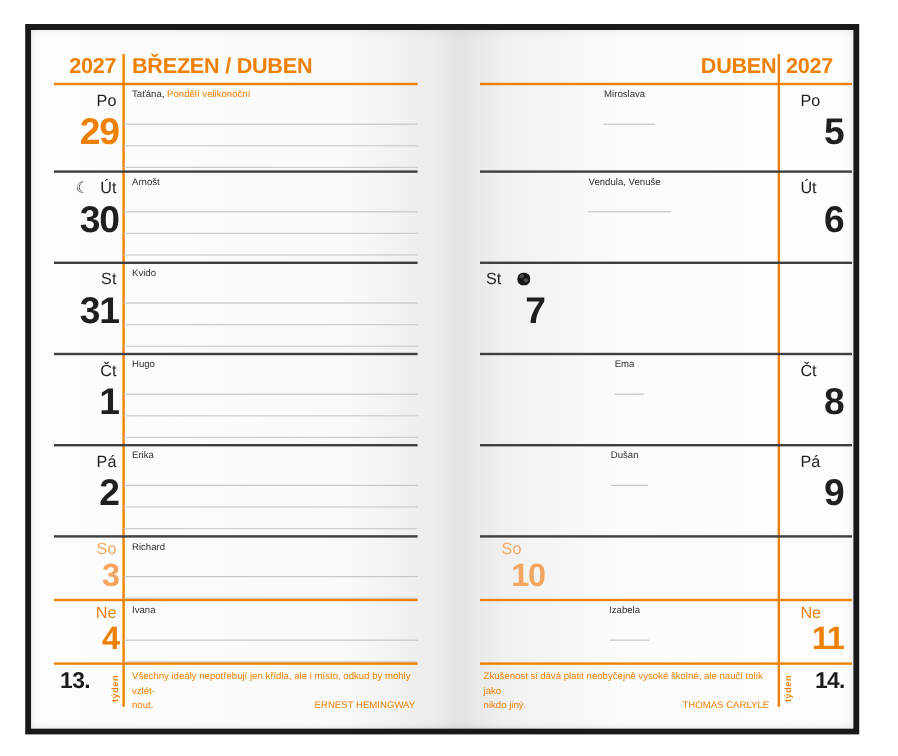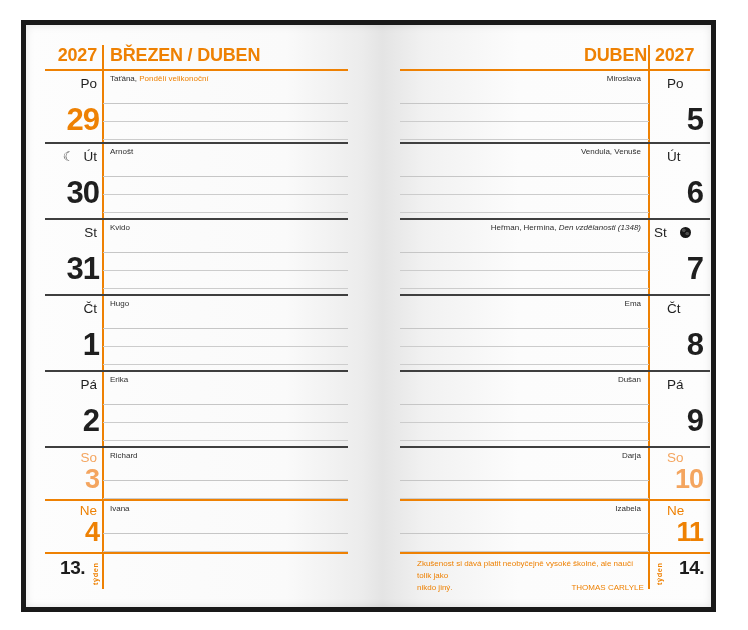--- a/index.html
+++ b/index.html
@@ -40,29 +40,29 @@
   .day-row{position:relative;z-index:2;display:flex;box-sizing:border-box;}
   .day-row.weekday{height:76px;}
   .day-row.weekday.first{height:71px;}
   .day-row.weekend{height:53px;}
   .day-row.sep-dark{border-top:2px solid #3f3f3f;}
   .day-row.sep-accent{border-top:2px solid #ee8103;}
 
   .day-col{box-sizing:border-box;display:flex;flex-direction:column;}
   .page.left .day-col{width:58px;order:0;}
   .page.left .content-col{width:245px;order:1;}
-  .page.right .content-col{width:249px;order:0;}
+  .page.right .content-col{width:249px;order:0;align-items:center;}
   .page.right .day-col{width:61px;order:1;}
 
   .abbr-line{display:flex;align-items:center;height:21px;padding-top:2px;box-sizing:content-box;
     font-size:13.5px;color:#1f1f1f;}
   .page.left .abbr-line{justify-content:flex-end;padding-right:6px;gap:9px;}
   .page.right .abbr-line{justify-content:flex-start;padding-left:5px;gap:13px;}
   .weekend .abbr-line{height:15px;}
-  .num{font-weight:bold;font-size:31px;letter-spacing:-1px;line-height:31px;margin-top:10px;color:#1f1f1f;}
+  .num{font-weight:bold;font-size:31px;letter-spacing:-1px;line-height:31px;margin-top:0;color:#1f1f1f;}
   .page.left .num{text-align:right;padding-right:4px;}
   .page.right .num{text-align:right;padding-right:7px;}
   .weekend .num{font-size:27px;line-height:26px;margin-top:1px;}
 
   .moon{display:inline-block;}
   .moon.last-quarter-moon{font-size:13px;color:#3a3a3a;line-height:13px;}
   .moon.new-moon{width:11px;height:11px;border-radius:50%;
     background:radial-gradient(circle at 35% 30%,#4c4c4c 0 1.5px,transparent 2px),
                radial-gradient(circle at 65% 60%,#4c4c4c 0 1.5px,transparent 2px),
                #161616;}
@@ -71,23 +71,23 @@
   .name-line{height:33px;box-sizing:border-box;border-bottom:1px solid #c6c6c6;
     font-size:8px;color:#2e2e2e;line-height:15px;white-space:nowrap;overflow:hidden;}
   .page.left .name-line{padding-left:7px;text-align:left;}
   .page.right .name-line{padding-right:8px;text-align:right;}
   .nm.accent{color:#ee8103;}
   .rule{height:18px;box-sizing:border-box;border-bottom:1px solid #cccccc;}
 
   
   .week-row{position:relative;z-index:2;display:flex;height:38px;box-sizing:border-box;border-top:2px solid #ee8103;}
   .week-col{box-sizing:border-box;display:flex;align-items:flex-start;padding-top:3px;}
-  .page.left .week-col{width:58px;order:0;justify-content:flex-end;gap:6px;padding-right:3px;}
+  .page.left .week-col{width:58px;order:0;justify-content:flex-end;gap:16px;padding-right:3px;}
   .page.left .quote-col{width:245px;order:1;}
-  .page.right .quote-col{width:249px;order:0;margin-left:14px;}
+  .page.right .quote-col{width:249px;order:0;}
   .page.right .week-col{width:61px;order:1;justify-content:flex-start;gap:1px;padding-left:3px;}
   .week-num{font-weight:bold;font-size:19px;color:#1c1c1c;letter-spacing:-0.5px;line-height:22px;}
   .page.right .week-num{flex:1;text-align:right;padding-right:6px;}
   .week-label{writing-mode:vertical-rl;transform:rotate(180deg);font-size:7.5px;font-weight:bold;
     color:#ee8103;letter-spacing:.5px;height:28px;line-height:9px;}
   .quote-col{box-sizing:border-box;padding-top:4px;font-size:8px;color:#ee8103;line-height:12px;}
   .page.left .quote-col{padding-left:7px;padding-right:2px;}
   .page.right .quote-col{padding-left:3px;padding-right:8px;}
   .q2{display:flex;justify-content:space-between;}
 </style>
@@ -206,20 +206,27 @@
       <div class="rule r1"></div>
 
     </div>
   </div>
         </div>
       <div class="week-row">
         <div class="week-col">
           <span class="week-num">13.</span>
           <span class="week-label">týden</span>
         </div>
+        <div class="quote-col">
+          <div class="q1">Všechny ideály nepotřebují jen křídla, ale i místo, odkud by mohly vzlét-</div>
+          <div class="q2">
+            <span>nout.</span>
+            <span class="author">ERNEST HEMINGWAY</span>
+          </div>
+        </div>
       </div>
     </div>
 
     <div class="page right">
       <div class="vline"></div>
       <div class="page-header">
         <span class="hdr-month">DUBEN</span>
         <span class="hdr-year">2027</span>
       </div>
       <div id="right-days">
@@ -255,26 +262,20 @@
   </div>
           <div class="day-row weekday sep-dark">
     <div class="day-col">
       <div class="abbr-line">
 
         <span class="abbr" style="color: rgb(31, 31, 31);">St</span>
       <span class="moon new-moon"></span>
               </div>
       <div class="num" style="color: rgb(31, 31, 31);">7</div>
     </div>
-    <div class="content-col">
-      <div class="name-line"><span class="nm">Heřman, Hermína, </span><span class="nm accent"></span><i class="nm">Den vzdělanosti (1348)</i></div>
-      <div class="rule r1"></div>
-      <div class="rule r2"></div>
-
-    </div>
   </div>
           <div class="day-row weekday sep-dark">
     <div class="day-col">
       <div class="abbr-line">
         <span class="moon" hidden=""></span>
         <span class="abbr" style="color: rgb(31, 31, 31);">Čt</span>
       </div>
       <div class="num" style="color: rgb(31, 31, 31);">8</div>
     </div>
     <div class="content-col">
@@ -299,25 +300,20 @@
 
     </div>
   </div>
           <div class="day-row weekend sep-dark">
     <div class="day-col">
       <div class="abbr-line">
         <span class="moon" hidden=""></span>
         <span class="abbr" style="color: rgb(244, 165, 95);">So</span>
       </div>
       <div class="num" style="color: rgb(244, 165, 95);">10</div>
-    </div>
-    <div class="content-col">
-      <div class="name-line"><span class="nm">Darja</span><span class="nm accent"></span><i class="nm"></i></div>
-      <div class="rule r1"></div>
-
     </div>
   </div>
           <div class="day-row weekend sep-accent">
     <div class="day-col">
       <div class="abbr-line">
         <span class="moon" hidden=""></span>
         <span class="abbr" style="color: rgb(238, 129, 3);">Ne</span>
       </div>
       <div class="num" style="color: rgb(238, 129, 3);">11</div>
     </div>

